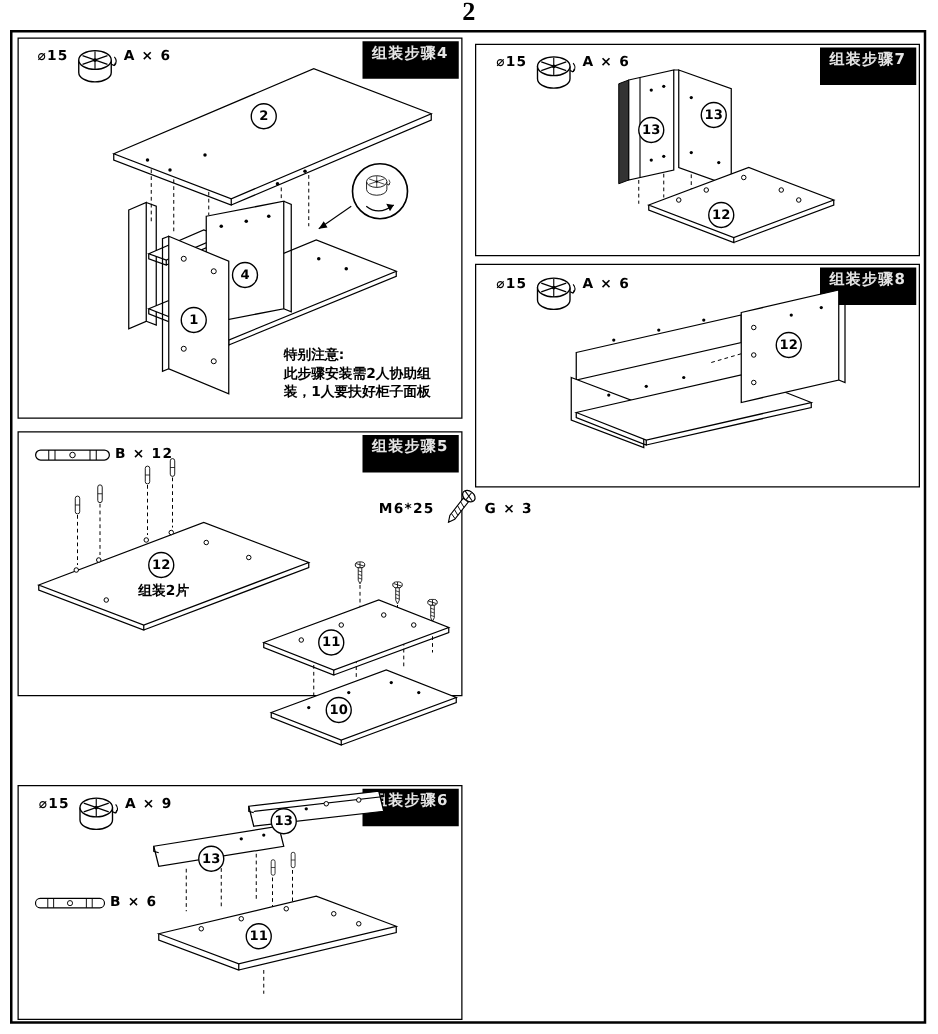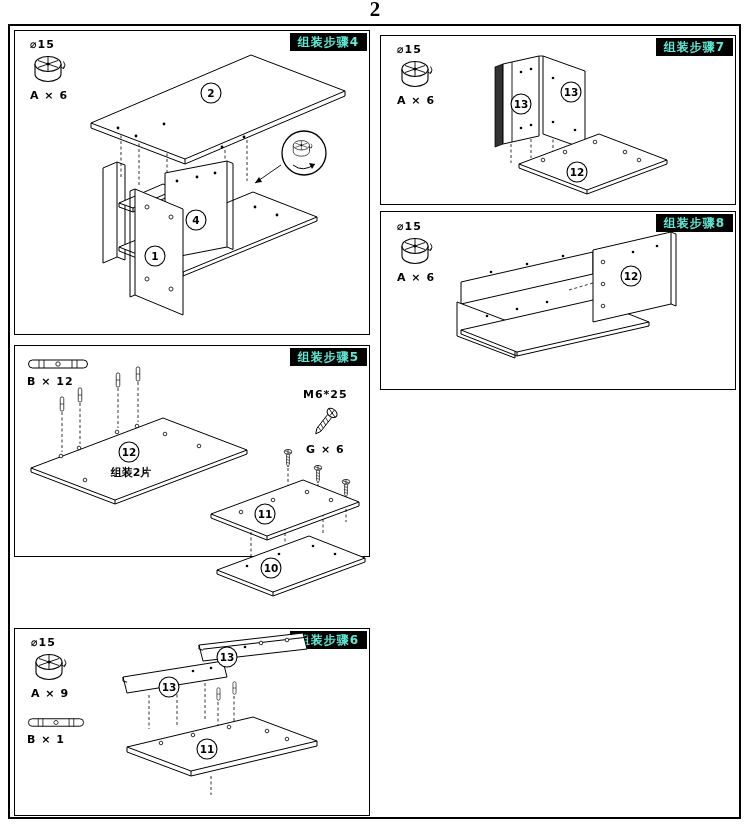--- a/index.html
+++ b/index.html
@@ -2,23 +2,23 @@
 <html><head>
 <meta charset="utf-8">
 <style>
   * { margin:0; padding:0; box-sizing:border-box; }
   html,body { width:750px; height:827px; background:#fff; font-family:"DejaVu Sans",sans-serif; color:#000; }
   .sheet { position:relative; width:750px; height:827px; background:#fff; overflow:hidden; }
   .page-number { position:absolute; top:-3px; left:0; width:100%; text-align:center;
                  font-family:"Liberation Serif",serif; font-weight:bold; font-size:21px; }
   .outer-border { position:absolute; left:8px; top:24px; width:733px; height:795px; border:2px solid #000; }
   .panel { position:absolute; border:1px solid #000; background:#fff; }
-  .step-header { position:absolute; top:2px; right:2px; background:#000; color:#5eead4;
-                 font-size:12px; font-weight:bold; padding:1px 8px 0; letter-spacing:1px; white-space:nowrap; }
-  .hw { position:absolute; display:flex; flex-direction:column; align-items:flex-start; gap:3px; }
+  .step-header { position:absolute; top:2px; right:2px; background:#000; color:#e5e5e5;
+                 font-size:12px; font-weight:bold; padding:1px 8px 12px; letter-spacing:1px; white-space:nowrap; }
+  .hw { position:absolute; display:flex; flex-direction:row; align-items:flex-start; gap:3px; }
   .hw-dia, .hw-count { font-size:11px; font-weight:bold; letter-spacing:1px; white-space:nowrap; }
   .drawing { position:absolute; left:0; top:0; }
   .note { position:absolute; font-size:11px; font-weight:bold; line-height:1.35; }
   svg .board { fill:#fff; stroke:#000; stroke-width:1; }
   svg .edge  { fill:none; stroke:#000; stroke-width:1; }
   svg g.dash line { stroke:#000; stroke-width:0.8; stroke-dasharray:3 2.5; }
   svg line.solid { stroke:#000; stroke-width:0.9; }
   svg .hole-dot  { fill:#000; stroke:none; }
   svg .hole-ring { fill:#fff; stroke:#000; stroke-width:0.8; }
   svg .pc circle { fill:#fff; stroke:#000; stroke-width:1.1; }
@@ -146,20 +146,25 @@
       <g class="pc">
         <circle cx="181" cy="189" r="10"></circle>
         <text x="181" y="189">4</text>
       </g>
       <g class="pc">
         <circle cx="140" cy="225" r="10"></circle>
         <text x="140" y="225">1</text>
       </g>
     </svg>
 
+    <div class="note" style="left:212px; top:246px; width:140px;">
+      <div>特别注意:</div>
+      <div>此步骤安装需2人协助组</div>
+      <div>装，1人要扶好柜子面板</div>
+    </div>
   </section>
 
   <section class="panel" style="left:380px; top:35px; width:356px; height:170px;">
     <div class="step-header">组装步骤7</div>
     <div class="hw" style="left:16px; top:7px;">
       <div class="hw-dia">⌀15</div>
       <svg width="38" height="32" viewBox="0 0 38 32">
           <use href="#sym-cam"></use>
         </svg>
       <div class="hw-count">A × 6</div>
@@ -263,21 +268,21 @@
       <svg width="62" height="16" viewBox="0 0 62 16">
           <use href="#sym-dowel"></use>
         </svg>
       <div class="hw-count">B × 12</div>
     </div>
     <div class="hw" style="left:288px; top:42px; align-items:center;">
       <div class="hw-count">M6*25</div>
       <svg width="34" height="36" viewBox="0 0 34 36">
         <use href="#sym-screw-g" x="10" y="2" width="14" height="32" transform="rotate(38 17 18)"></use>
       </svg>
-      <div class="hw-count">G × 6</div>
+      <div class="hw-count">G × 3</div>
     </div>
 
     <svg class="drawing" width="356" height="275" viewBox="0 0 356 275">
       <g class="dash">
         <line x1="47" y1="66" x2="47" y2="106"></line>
         <line x1="65" y1="57" x2="65" y2="98"></line>
         <line x1="103" y1="42" x2="103" y2="82"></line>
         <line x1="123" y1="36" x2="123" y2="76"></line>
         <line x1="273" y1="122" x2="273" y2="152"></line>
         <line x1="303" y1="138" x2="303" y2="164"></line>
@@ -347,21 +352,21 @@
       <div class="hw-dia">⌀15</div>
       <svg width="38" height="32" viewBox="0 0 38 32">
           <use href="#sym-cam"></use>
         </svg>
       <div class="hw-count">A × 9</div>
     </div>
     <div class="hw" style="left:12px; top:86px;">
       <svg width="58" height="15" viewBox="0 0 62 16">
           <use href="#sym-dowel"></use>
         </svg>
-      <div class="hw-count">B × 1</div>
+      <div class="hw-count">B × 6</div>
     </div>
 
     <svg class="drawing" width="356" height="188" viewBox="0 0 356 188">
       <g class="dash">
         <line x1="134" y1="66" x2="134" y2="100"></line>
         <line x1="162" y1="60" x2="162" y2="96"></line>
         <line x1="190" y1="54" x2="190" y2="92"></line>
         <line x1="203" y1="73" x2="203" y2="98"></line>
         <line x1="219" y1="67" x2="219" y2="94"></line>
         <line x1="196" y1="147" x2="196" y2="166"></line>

